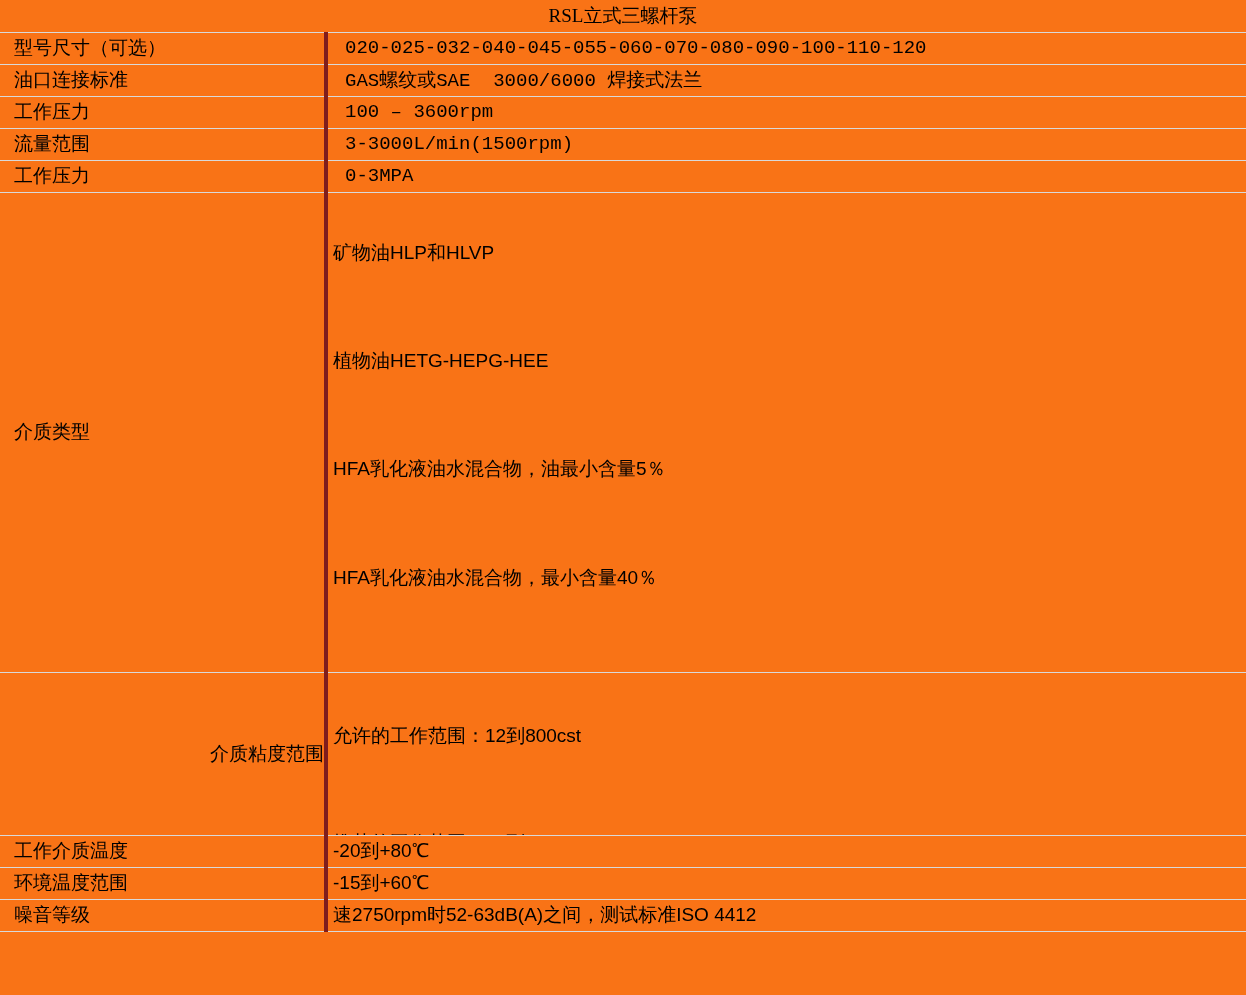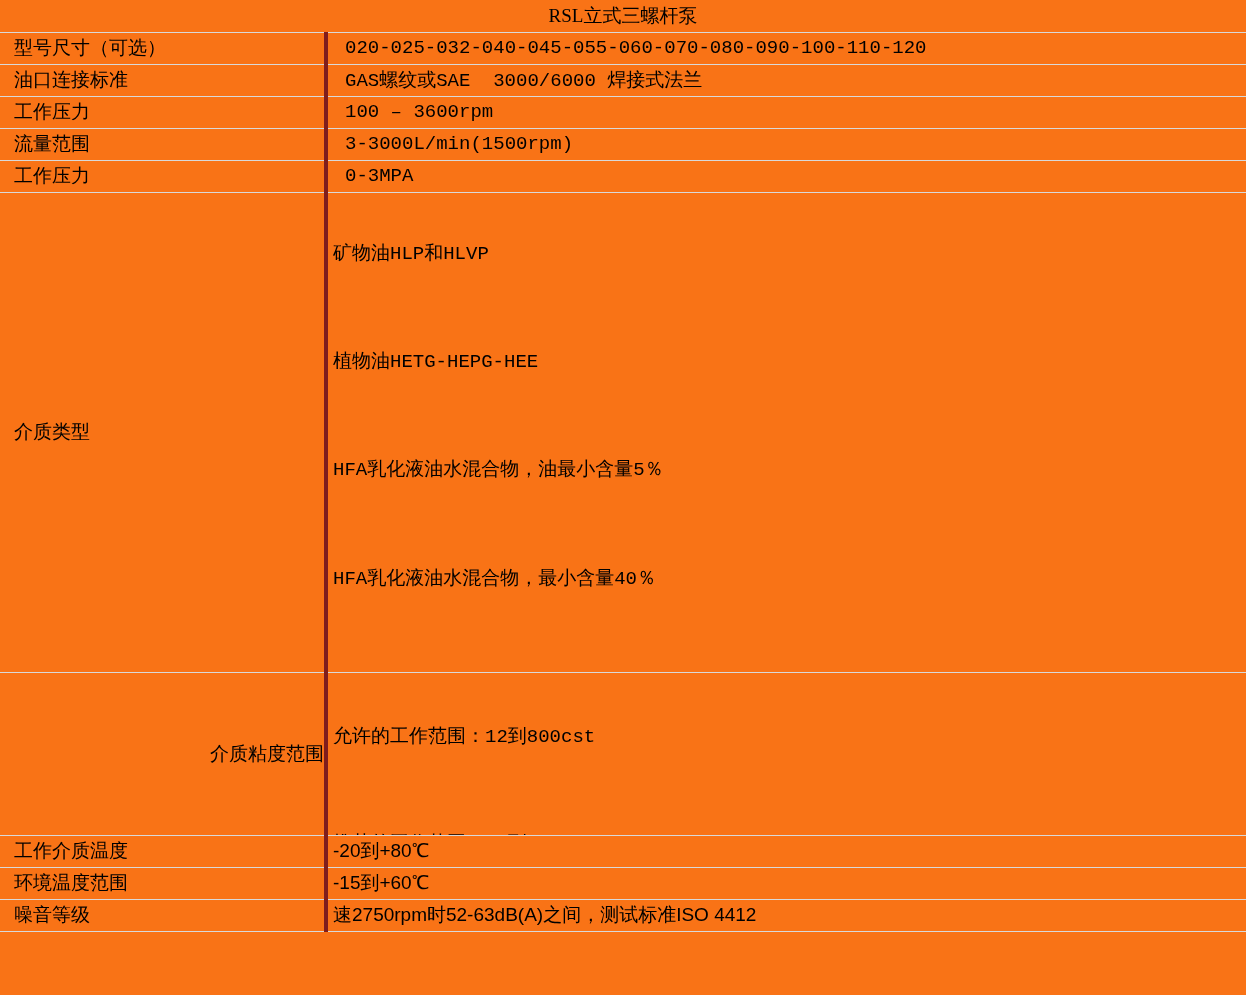--- a/index.html
+++ b/index.html
@@ -49,21 +49,21 @@
   }
   td.value-sans {
     padding-left: 5px;
     font-family: Liberation Sans, sans-serif;
     white-space: pre-wrap;
   }
   td.tall { vertical-align: top; }
   .lines-wrap {
     overflow: hidden;
     padding-left: 5px;
-    font-family: Liberation Mono, monospace;
+    font-family: Liberation Sans, sans-serif;
     white-space: pre-wrap;
   }
   .lines-wrap.media { height: 479px; }
   .lines-wrap.visc  { height: 162px; }
   .line {
     display: flex;
     align-items: center;
   }
   .media .line { height: 64.3px; }
   .media .line:first-child { margin-top: -16px; }

